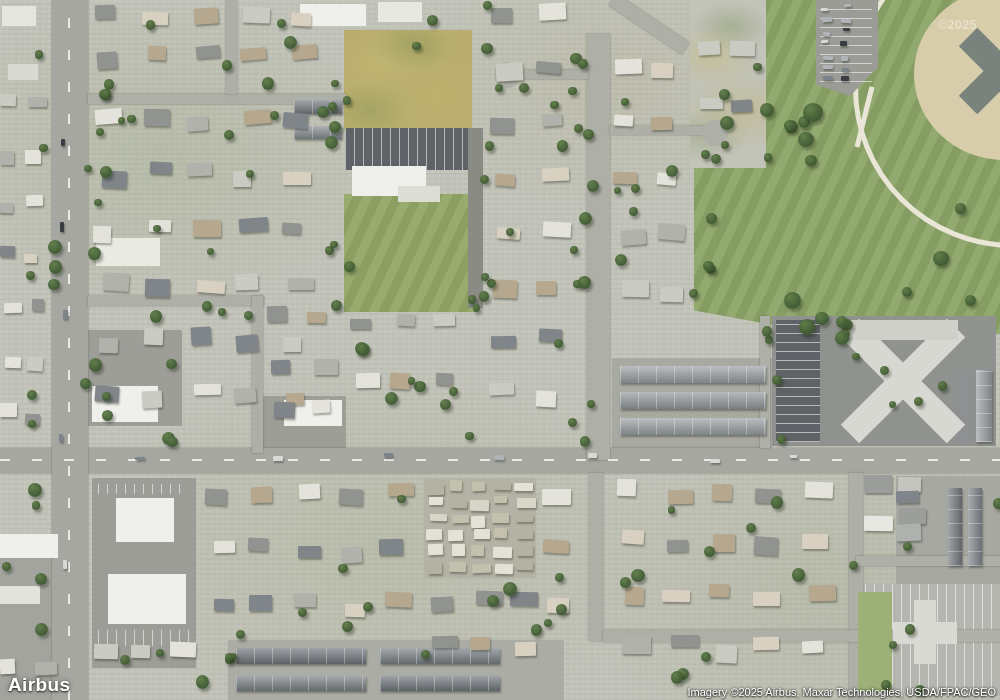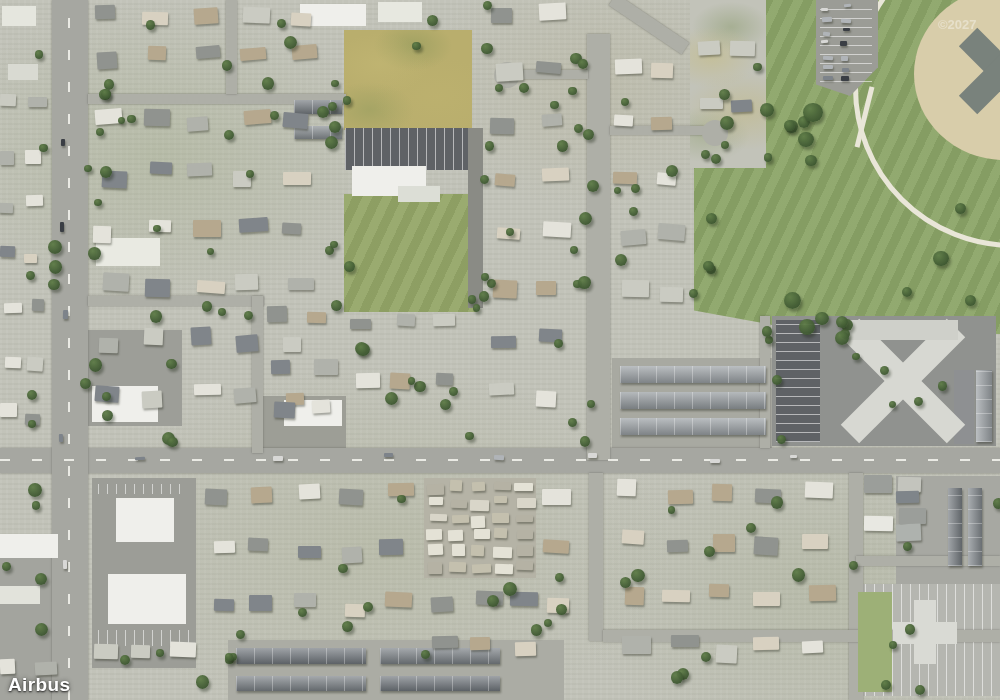--- a/index.html
+++ b/index.html
@@ -495,15 +495,16 @@
       <div class="L tree" style="left: 156.228px; top: 649.347px; width: 7.47615px; height: 7.47615px;"></div>
       <div class="L tree" style="left: 229.157px; top: 653.486px; width: 8.00523px; height: 8.00523px;"></div>
       <div class="L tree" style="left: 224.671px; top: 652.564px; width: 8.25458px; height: 8.25458px;"></div>
       <div class="L tree" style="left: 120.494px; top: 655.115px; width: 9.88858px; height: 9.88858px;"></div>
       <div class="L tree" style="left: 763.503px; top: 152.985px; width: 8.82339px; height: 8.82339px;"></div>
       <div class="L tree" style="left: 720.002px; top: 116.415px; width: 13.9993px; height: 13.9993px;"></div>
       <div class="L tree" style="left: 719.037px; top: 89.093px; width: 10.4934px; height: 10.4934px;"></div>
       <div class="L tree" style="left: 720.701px; top: 140.917px; width: 8.40737px; height: 8.40737px;"></div>
       <div class="L tree" style="left: 753.474px; top: 62.6128px; width: 8.09261px; height: 8.09261px;"></div>
     </div>
-  <div id="watermark">©2027</div>
+  <div id="watermark">©2025</div>
   <div id="google-logo">Airbus</div>
+  <div id="attribution">Imagery ©2025 Airbus, Maxar Technologies, USDA/FPAC/GEO</div>
 </div>
 
 </body></html>

